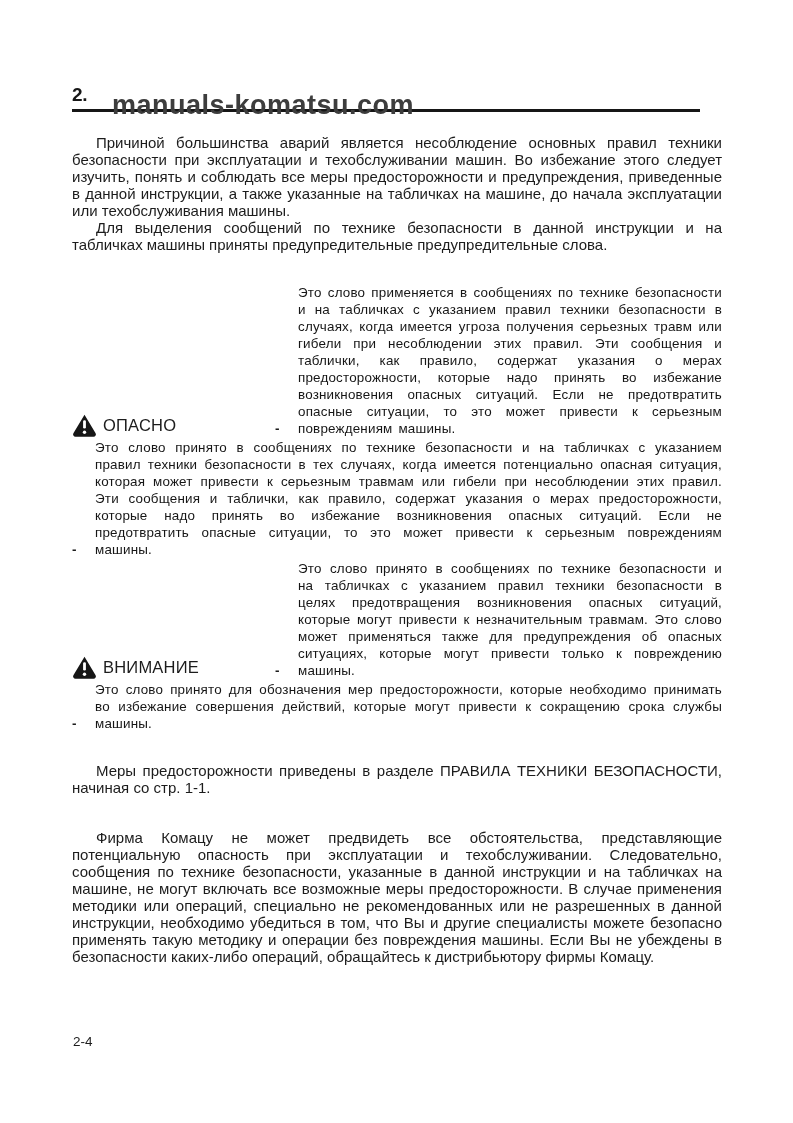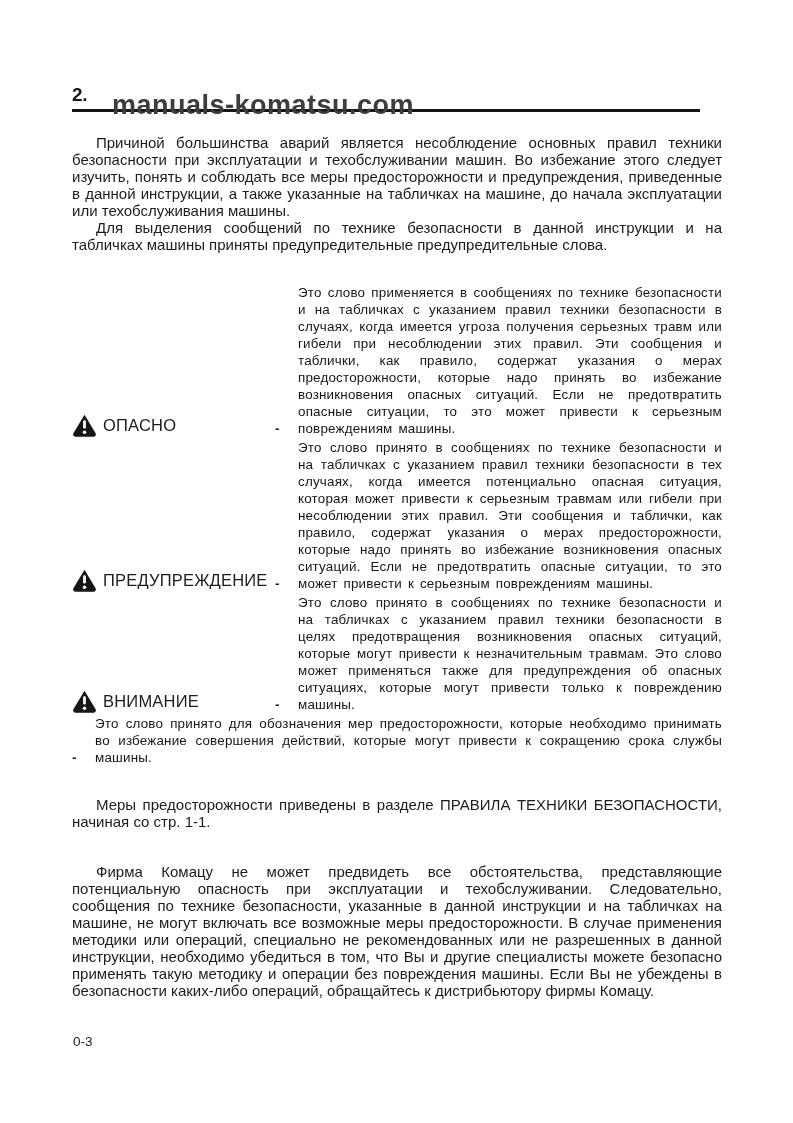--- a/index.html
+++ b/index.html
@@ -159,30 +159,20 @@
               <circle cx="12.5" cy="18.2" r="1.7" fill="#ffffff"></circle>
             </svg>
           </span>
           <span>ОПАСНО</span>
         </div>
         <span class="signal-sep">-</span>
         <p class="signal-desc">Это слово применяется в сообщениях по технике безопасности и на табличках с указанием правил техники безопасности в случаях, когда имеется угроза получения серьезных травм или гибели при несоблюдении этих правил. Эти сообщения и таблички, как правило, содержат указания о мерах предосторожности, которые надо принять во избежание возникновения опасных ситуаций. Если не предотвратить опасные ситуации, то это может привести к серьезным повреждениям машины.</p>
       </div>
 
       <div class="signal-block">
-        <div class="signal-label">
-          <span class="tri-icon">
-            <svg viewBox="0 0 25 23" width="25" height="23">
-              <path d="M12.5 0.8 L23.6 19.2 a2.4 2.4 0 0 1 -2.1 3.6 H3.5 a2.4 2.4 0 0 1 -2.1 -3.6 Z" fill="#161616"></path>
-              <rect x="11.1" y="6.2" width="2.8" height="8.4" rx="1.3" fill="#ffffff"></rect>
-              <circle cx="12.5" cy="18.2" r="1.7" fill="#ffffff"></circle>
-            </svg>
-          </span>
-          <span>ПРЕДУПРЕЖДЕНИЕ</span>
-        </div>
         <span class="signal-sep">-</span>
         <p class="signal-desc">Это слово принято в сообщениях по технике безопасности и на табличках с указанием правил техники безопасности в тех случаях, когда имеется потенциально опасная ситуация, которая может привести к серьезным травмам или гибели при несоблюдении этих правил. Эти сообщения и таблички, как правило, содержат указания о мерах предосторожности, которые надо принять во избежание возникновения опасных ситуаций. Если не предотвратить опасные ситуации, то это может привести к серьезным повреждениям машины.</p>
       </div>
 
       <div class="signal-block">
         <div class="signal-label">
           <span class="tri-icon">
             <svg viewBox="0 0 25 23" width="25" height="23">
               <path d="M12.5 0.8 L23.6 19.2 a2.4 2.4 0 0 1 -2.1 3.6 H3.5 a2.4 2.4 0 0 1 -2.1 -3.6 Z" fill="#161616"></path>
               <rect x="11.1" y="6.2" width="2.8" height="8.4" rx="1.3" fill="#ffffff"></rect>
@@ -201,15 +191,15 @@
       </div>
 
     </div>
 
     <p class="para ref-para">Меры предосторожности приведены в разделе ПРАВИЛА ТЕХНИКИ БЕЗОПАСНОСТИ, начиная со стр. 1-1.</p>
 
     <p class="para closing-para">Фирма Комацу не может предвидеть все обстоятельства, представляющие потенциальную опасность при эксплуатации и техобслуживании. Следовательно, сообщения по технике безопасности, указанные в данной инструкции и на табличках на машине, не могут включать все возможные меры предосторожности. В случае применения методики или операций, специально не рекомендованных или не разрешенных в данной инструкции, необходимо убедиться в том, что Вы и другие специалисты можете безопасно применять такую методику и операции без повреждения машины. Если Вы не убеждены в безопасности каких-либо операций, обращайтесь к дистрибьютору фирмы Комацу.</p>
 
   </div>
 
-  <div class="page-number">0-3</div>
+  <div class="page-number">2-4</div>
 
 </div>
 
 </body></html>

